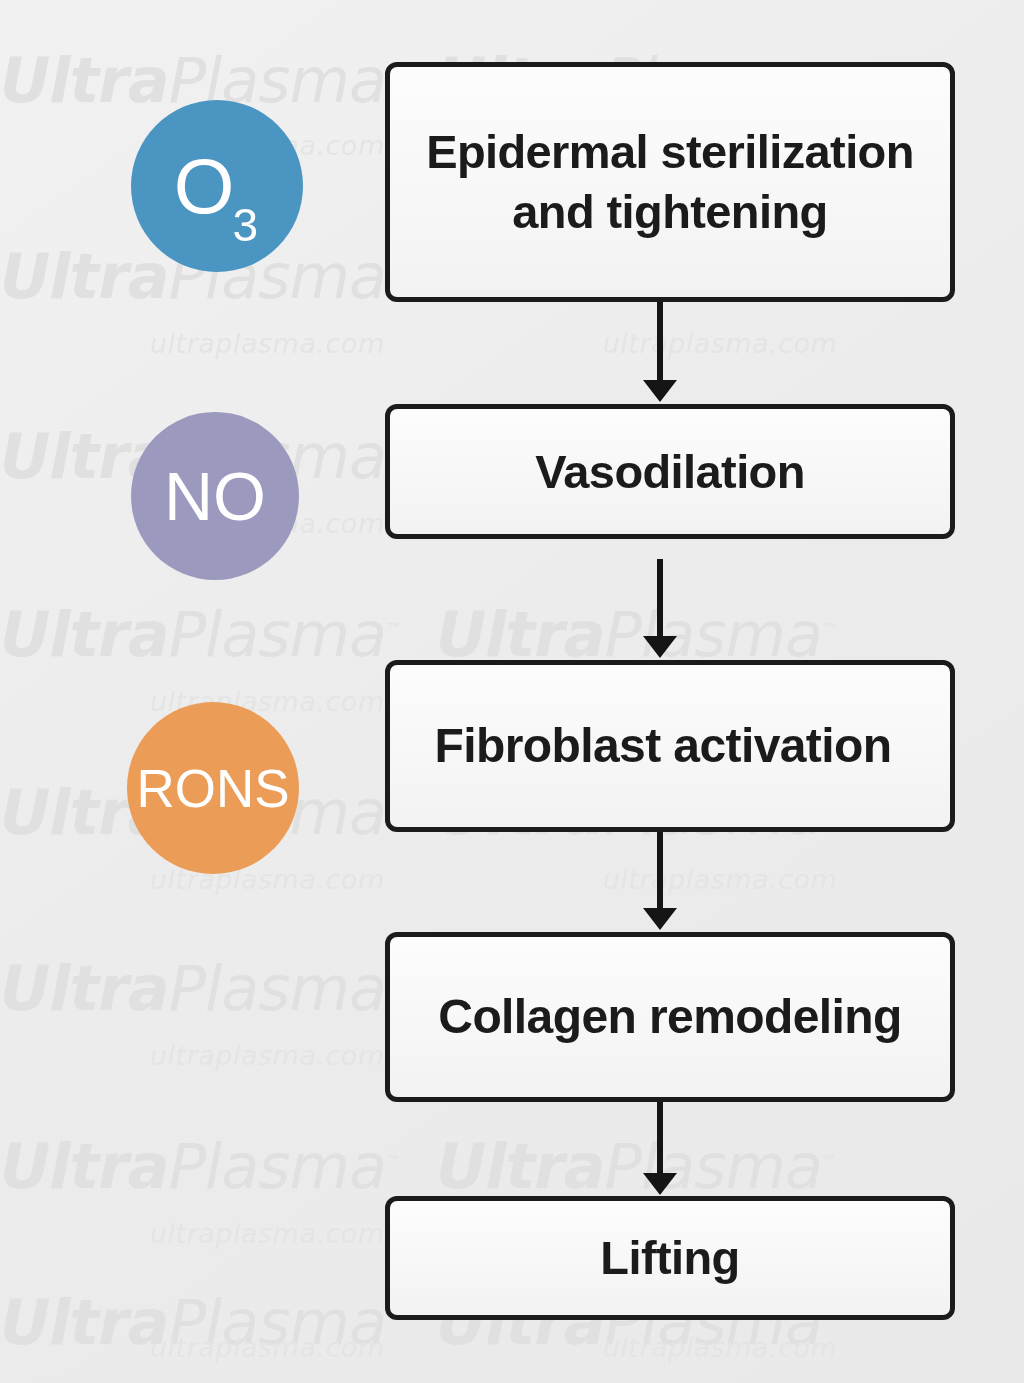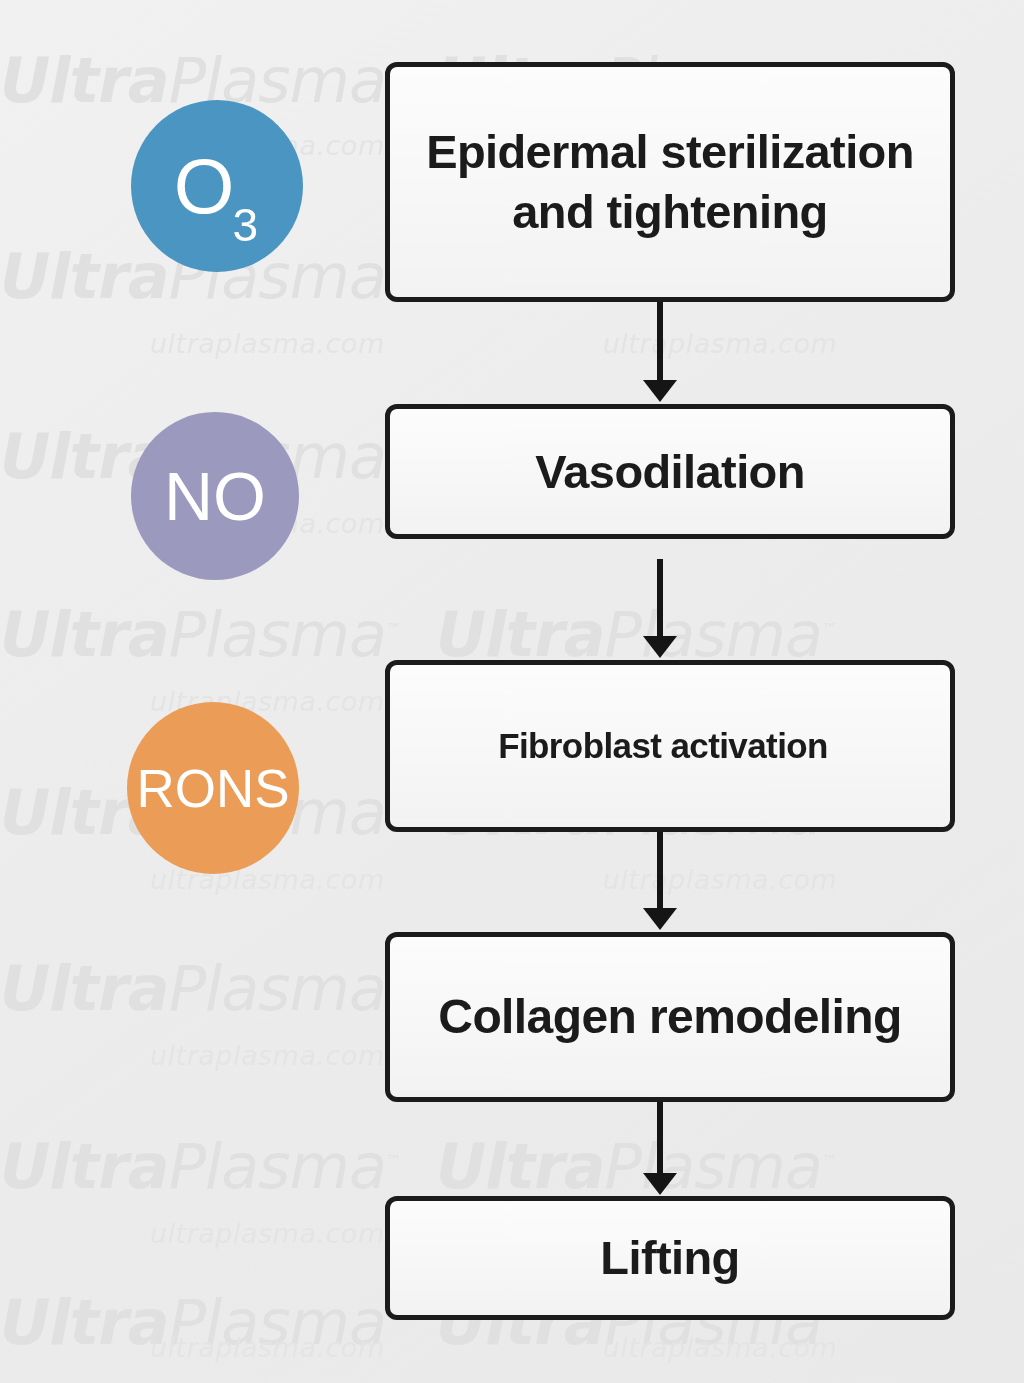--- a/index.html
+++ b/index.html
@@ -94,21 +94,21 @@
     font-size: 47px;
     line-height: 1.27;
     letter-spacing: -0.6px;
     padding: 6px 22px;
   }
 
   .node-label { display: block; }
 
   #node-0 { top: 62px;   height: 240px; }
   #node-1 { top: 404px;  height: 135px; }
-  #node-2 { top: 660px;  height: 172px; font-size: 35px; padding-left: 8px; }
+  #node-2 { top: 660px;  height: 172px; font-size: 48px; padding-left: 8px; }
   #node-3 { top: 932px;  height: 170px; font-size: 48px; }
   #node-4 { top: 1196px; height: 124px; }
 
   
   .arrow {
     position: absolute;
     left: 657px;
     width: 6px;
     background: #151515;
     z-index: 2;

